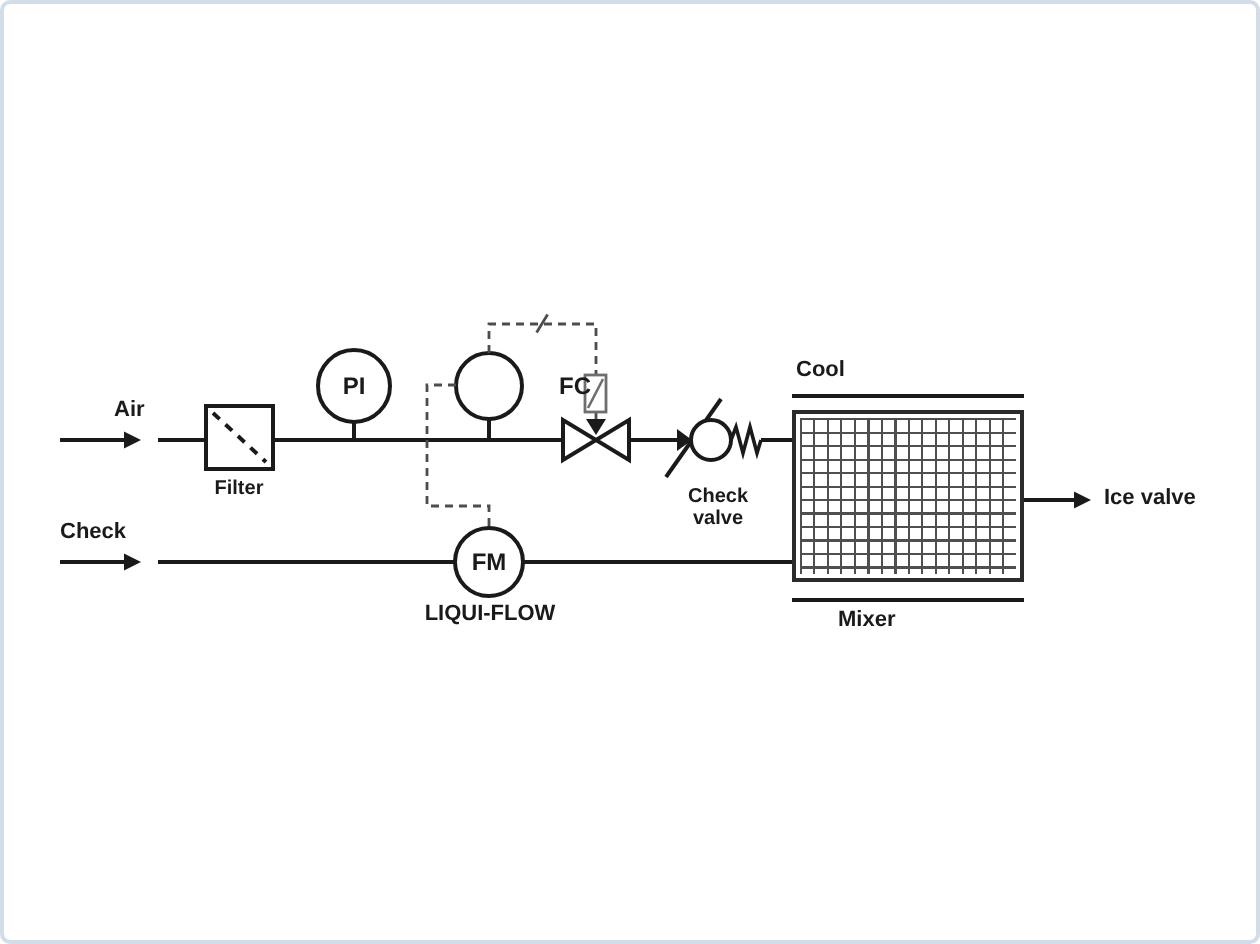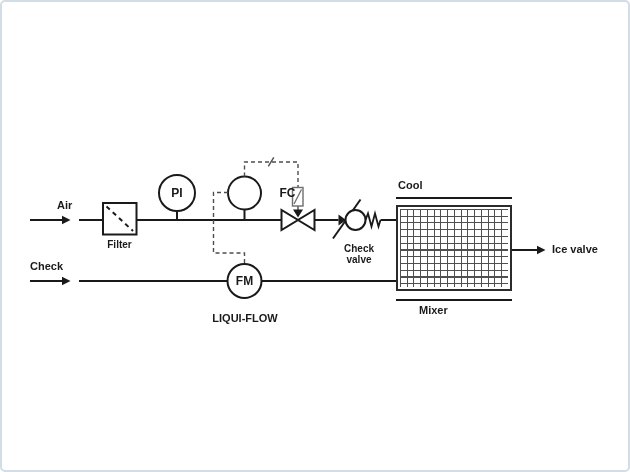--- a/index.html
+++ b/index.html
@@ -137,19 +137,19 @@
   <div class="lbl" style="left:28px;top:197px;margin-left:27px;">Air</div>
   <div class="lbl" style="left:28px;top:258px;">Check</div>
   <div class="lbl small center" style="left:95px;top:237px;width:45px;text-align:center;">Filter</div>
 
   <div class="tag" style="left:157px;top:173px;width:36px;height:36px;line-height:36px;">PI</div>
   <div class="tag" style="left:241px;top:174.5px;width:33px;height:33px;line-height:33px;padding-left:28px;">FC</div>
   <div class="tag" style="left:225.5px;top:262px;width:34px;height:18px;line-height:34px;">FM</div>
 
   <div class="lbl small center" id="check-valve-label" style="left:332px;top:241px;width:50px;">Check
 valve</div>
-  <div class="lbl center" style="left:202px;top:310px;width:82px;">LIQUI-FLOW</div>
+  <div class="lbl center" style="left:202px;top:299px;width:82px;">LIQUI-FLOW</div>
 
   <div class="lbl" style="left:396px;top:177px;">Cool</div>
   <div class="lbl" style="left:394px;top:302px;padding-left:23px;">Mixer</div>
   <div class="lbl" style="left:550px;top:241px;">Ice valve</div>
 
 </div>
 
 </body></html>

